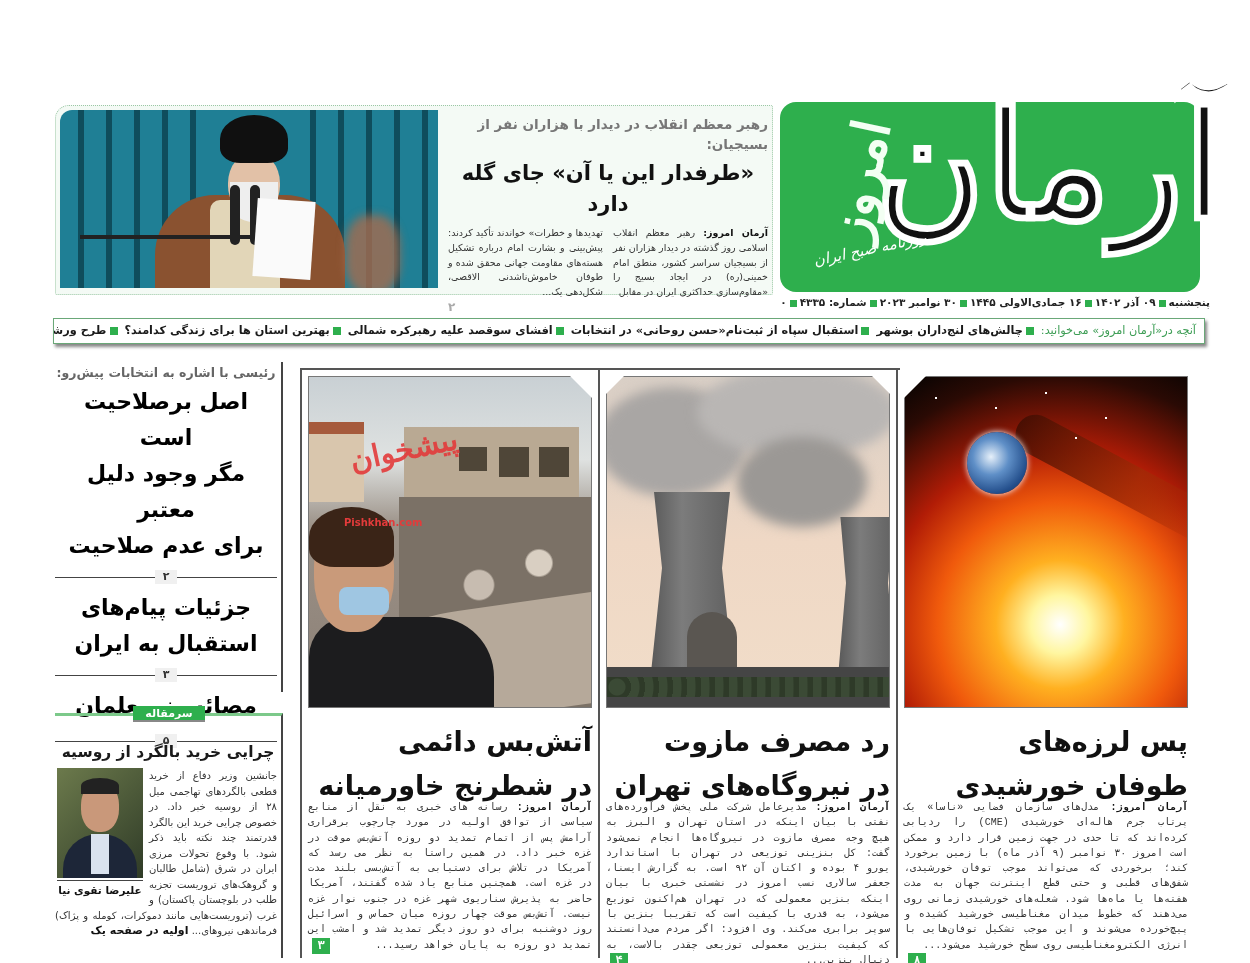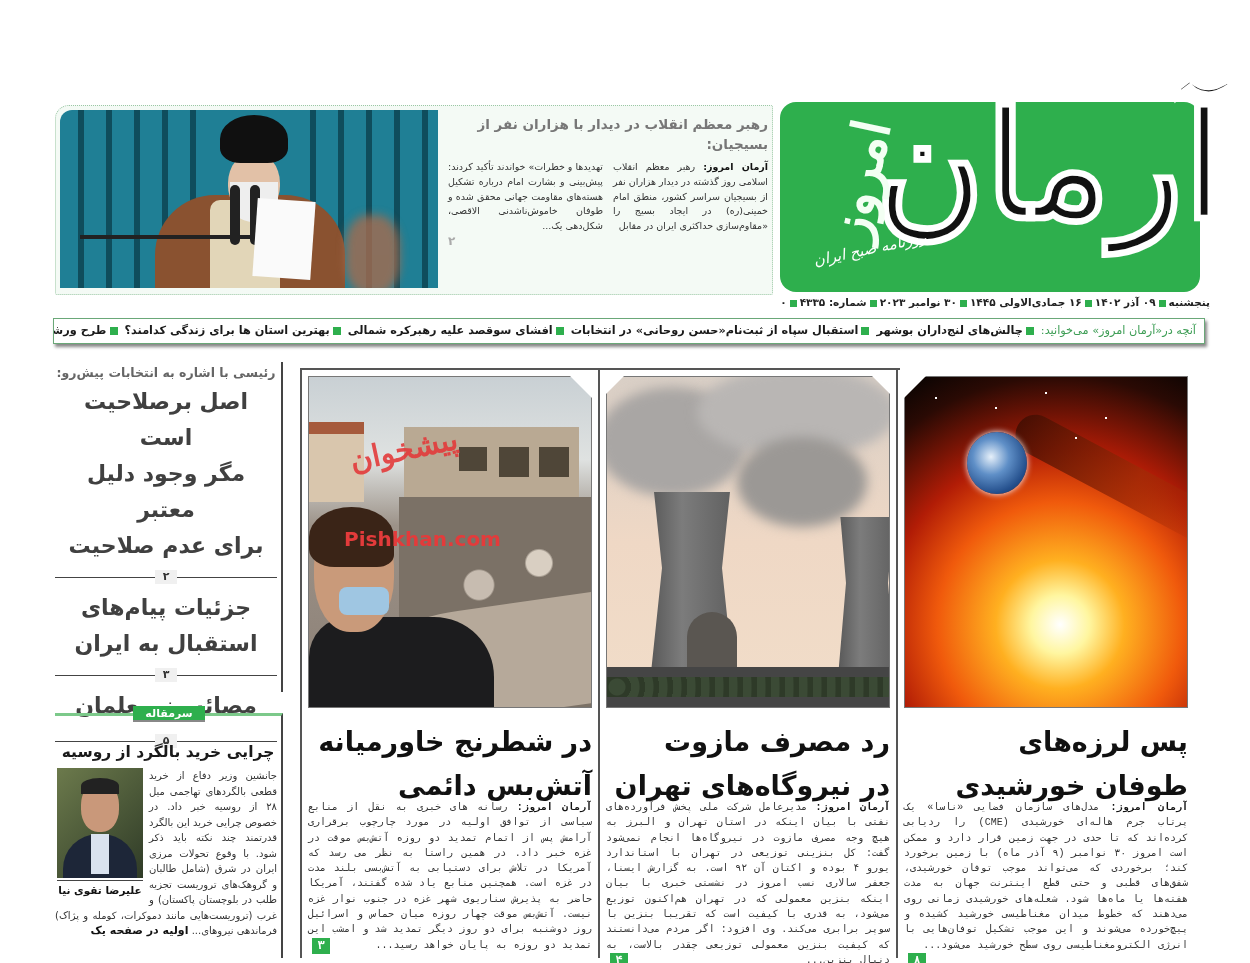--- a/index.html
+++ b/index.html
@@ -40,21 +40,21 @@
   .top-page { font-size: 12px; color: #aaa; font-weight: bold; text-align: left; }
 
   
   .ticker { position: absolute; left: 53px; top: 318px; width: 1152px; height: 26px; border: 1.5px solid #6aa878; box-shadow: 2px 3px 3px #888; background: #fff; white-space: nowrap; overflow: hidden; padding: 0 8px; font-size: 11.3px; line-height: 23px; font-weight: bold; }
   .ticker-label { color: #3c9d54; font-weight: normal; }
   .ticker .sq { display: inline-block; width: 8px; height: 8px; background: #2eaf4d; margin: 0 3px; vertical-align: middle; }
 
   
   .left-col { position: absolute; left: 55px; top: 362px; width: 228px; height: 330px; border-right: 2px solid #444; padding-right: 4px; }
   .left-kicker { font-size: 12.5px; font-weight: bold; color: #666; text-align: center; line-height: 22px; }
-  .left-head { font-size: 22px; font-weight: bold; color: #404040; text-align: center; line-height: 36px; }
+  .left-head { font-size: 22px; font-weight: bold; color: #000000; text-align: center; line-height: 36px; }
   .divider { position: relative; height: 14px; margin: 6px 0; }
   .divider::before { content: ""; position: absolute; left: 0; right: 0; top: 7px; border-top: 1.5px solid #444; }
   .divider span { position: relative; display: block; width: 22px; margin: 0 auto; background: #f0f0f0; text-align: center; font-size: 11px; font-weight: bold; line-height: 14px; color: #333; }
 
   
   .editorial { position: absolute; left: 55px; top: 713px; width: 228px; height: 245px; border-right: 2px solid #444; border-top: 3px solid #7cc98a; }
   .ed-tag { position: absolute; left: 78px; top: -10px; width: 72px; height: 16px; background: #2eaf4d; color: #fff; font-size: 11px; font-weight: bold; text-align: center; line-height: 16px; border-bottom: 2px solid #888; }
   .ed-title { margin-top: 24px; font-size: 15.5px; font-weight: bold; text-align: center; line-height: 24px; }
   .ed-body { position: relative; margin-top: 4px; padding-right: 4px; font-size: 10px; line-height: 15.5px; color: #333; text-align: justify; }
   .ed-photo { float: left; width: 86px; height: 110px; margin: 0 6px 2px 2px; background: #3d3b3a; position: relative; overflow: hidden; }
@@ -82,21 +82,21 @@
   .gaza-building { position: absolute; left: 95px; top: 50px; width: 175px; height: 80px; background: #b9a993; }
   .gaza-window { position: absolute; background: #4f4638; }
   .gaza-house { position: absolute; left: 0; top: 45px; width: 55px; height: 80px; background: #d9c6ad; border-top: 12px solid #a65a3c; }
   .gaza-rubble { position: absolute; left: 90px; top: 120px; width: 200px; height: 220px; background: radial-gradient(circle at 40% 40%, #c7bcb0 0 8%, transparent 9%), radial-gradient(circle at 70% 30%, #d9cfc2 0 6%, transparent 7%), radial-gradient(circle at 80% 60%, #c98aa2 0 5%, transparent 6%), #7b7166; }
   .gaza-wall { position: absolute; left: 60px; top: 230px; width: 240px; height: 110px; background: #b6a99a; border-radius: 40% 0 0 0; transform: rotate(-8deg); }
   .kid-jacket { position: absolute; left: 0; top: 240px; width: 185px; height: 100px; background: #1c1c1e; border-radius: 40px 60px 0 0; }
   .kid-head { position: absolute; left: 5px; top: 135px; width: 80px; height: 120px; background: #c99a7a; border-radius: 45%; }
   .kid-hair { position: absolute; left: 0; top: 130px; width: 85px; height: 60px; background: #3a2417; border-radius: 50% 50% 20% 30%; }
   .kid-mask { position: absolute; left: 30px; top: 210px; width: 50px; height: 28px; background: #9fc6e2; border-radius: 8px; }
   .watermark { position: absolute; left: 40px; top: 55px; font-family: "DejaVu Serif", serif; font-size: 30px; font-weight: bold; color: #e33b3b; transform: rotate(-12deg); opacity: .9; }
-  .watermark-url { position: absolute; left: 35px; top: 150px; font-size: 20px; color: #e33b3b; font-weight: bold; }
+  .watermark-url { position: absolute; left: 35px; top: 140px; font-size: 10px; color: #e33b3b; font-weight: bold; }
 
   
   .plant-sky { position: absolute; inset: 0; background: linear-gradient(180deg, #d9cfc6 0%, #efd8c5 50%, #f1ddc9 100%); }
   .smoke { position: absolute; border-radius: 50%; background: #a9a6a4; filter: blur(6px); }
   .tower { position: absolute; background: linear-gradient(90deg, #4f4f4f, #7c7c7c 40%, #5b5b5b); clip-path: polygon(12% 0, 88% 0, 80% 40%, 92% 100%, 8% 100%, 20% 40%); }
   .dome { position: absolute; left: 80px; top: 235px; width: 50px; height: 70px; background: #5a5651; border-radius: 25px 25px 0 0; }
   .plant-base { position: absolute; left: 0; top: 290px; width: 100%; height: 45px; background: #454545; }
   .plant-trees { position: absolute; left: 0; top: 300px; width: 100%; height: 20px; background: repeating-radial-gradient(circle at 10px 10px, #3b4a35 0 8px, #2e3a28 9px 14px); }
 
   
@@ -138,20 +138,21 @@
       <div class="turban"></div>
     <div class="mic-bar"></div>
       <div class="mic"></div>
       <div class="mic mic2"></div>
     <div class="paper"></div>
       <div class="blur-hand"></div>
   </div>
   <div class="top-text">
     <div class="top-kicker">رهبر معظم انقلاب در دیدار با هزاران نفر از بسیجیان:</div>
     <div class="top-headline">
+      <div>«طرفدار این یا آن» جای گله دارد</div>
     </div>
     <div class="top-cols">
       <div class="top-col"><b>آرمان امروز:</b> <span>رهبر معظم انقلاب اسلامی روز گذشته در دیدار هزاران نفر از بسیجیان سراسر کشور، منطق امام خمینی(ره) در ایجاد بسیج را «مقاوم‌سازی حداکثری ایران در مقابل</span></div>
       <div class="top-col"><span>تهدیدها و خطرات» خواندند تأکید کردند: پیش‌بینی و بشارت امام درباره تشکیل هسته‌های مقاومت جهانی محقق شده و طوفان خاموش‌ناشدنی الاقصی، شکل‌دهی یک...</span><div class="top-page">۲</div></div>
     </div>
   </div>
 </div>
 
 <div class="ticker">
   <span class="ticker-label">آنچه در«آرمان امروز» می‌خوانید:</span>
@@ -263,20 +264,20 @@
     <div class="gaza-rubble"></div>
     <div class="gaza-wall"></div>
     <div class="kid-jacket"></div>
     <div class="kid-head"></div>
     <div class="kid-hair"></div>
     <div class="kid-mask"></div>
     <div class="watermark">پیشخوان</div>
     <div class="watermark-url">Pishkhan.com</div>
   </div>
   <div class="news-title">
+    <div>آتش‌بس دائمی</div>
     <div>در شطرنج خاورمیانه</div>
-    <div>آتش‌بس دائمی</div>
   </div>
   <div class="news-body">
     <b>آرمان امروز:</b> <span>رسانه های خبری به نقل از منابع سیاسی از توافق اولیه در مورد چارچوب برقراری آرامش پس از اتمام تمدید دو روزه آتش‌بس موقت در غزه خبر داد. در همین راستا به نظر می رسد که آمریکا در تلاش برای دستیابی به آتش‌بسی بلند مدت در غزه است. همچنین منابع یاد شده گفتند، آمریکا حاضر به پذیرش سناریوی شهر غزه در جنوب نوار غزه نیست. آتش‌بس موقت چهار روزه میان حماس و اسرائیل روز دوشنبه برای دو روز دیگر تمدید شد و امشب این تمدید دو روزه به پایان خواهد رسید...</span>
     <span class="page-badge">۳</span>
   </div>
 </div>
 
 </body></html>

